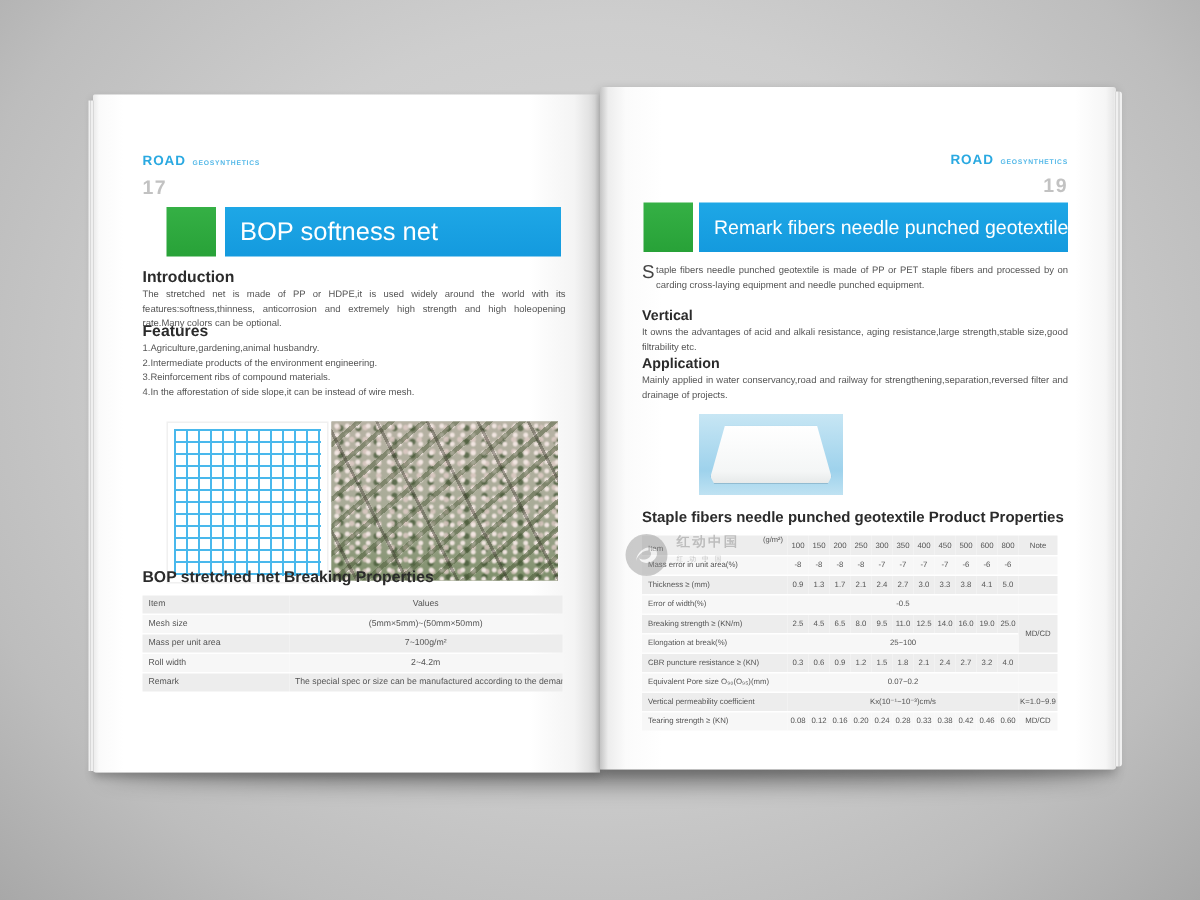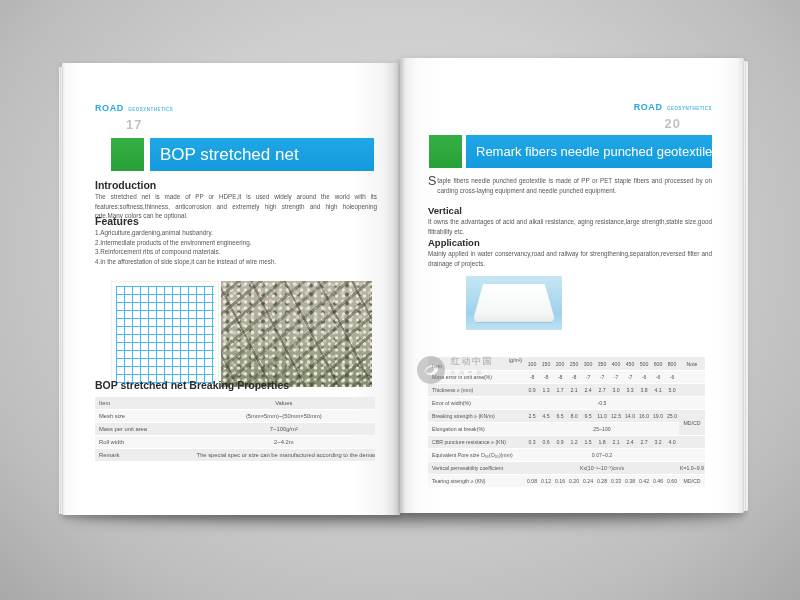--- a/index.html
+++ b/index.html
@@ -33,21 +33,21 @@
   }
   .edge-stack-left{
     position:absolute;top:4px;left:-3px;width:4px;height:99%;
     background:repeating-linear-gradient(to right,#efefef 0 1px,#d8d8d8 1px 2px);
   }
 
   
   .ph{position:absolute;}
   .brand{font-size:9px;font-weight:bold;color:#2aa9e1;letter-spacing:0.6px;}
   .brand-sub{font-size:4.5px;color:#55b9e8;letter-spacing:0.5px;font-weight:bold;}
-  .pagenum{font-size:13px;font-weight:bold;color:#c2c2c2;letter-spacing:1px;margin-top:2px;text-align:center;}
+  .pagenum{font-size:13px;font-weight:bold;color:#c2c2c2;letter-spacing:1px;margin-top:2px;}
   .hdr-right{text-align:right;}
 
   
   .title-bar{position:absolute;height:33px;}
   .tb-green{position:absolute;width:33px;height:33px;background:linear-gradient(180deg,#35b045,#28a238);}
   .tb-blue{position:absolute;height:33px;background:linear-gradient(180deg,#1ea7e6,#149ade);display:flex;align-items:center;}
   .tb-blue .tb-text{color:#ffffff;padding-left:10px;white-space:nowrap;}
 
   .h2{position:absolute;font-size:10.5px;font-weight:bold;color:#2b2b2b;}
   .h2-sm{position:absolute;font-size:9.5px;font-weight:bold;color:#2b2b2b;}
@@ -131,21 +131,21 @@
 
     <div class="ph" style="left:33px;top:34px;">
       <span class="brand">ROAD</span>
       <span class="brand-sub">GEOSYNTHETICS</span>
       <div class="pagenum">17</div>
     </div>
 
     <div class="title-bar" style="left:0;top:75px;width:338px;">
       <div class="tb-green" style="left:49px;"></div>
       <div class="tb-blue" style="left:88px;width:224px;">
-        <span class="tb-text" style="font-size:17px;">BOP stretched net</span>
+        <span class="tb-text" style="font-size:17px;">BOP softness net</span>
       </div>
     </div>
 
     <div class="h2" style="left:33px;top:116px;">Introduction</div>
     <div class="body-text" style="left:33px;top:129px;width:282px;">The stretched net is made of PP or HDPE,it is used widely around the world with its features:softness,thinness, anticorrosion and extremely high strength and high holeopening rate.Many colors can be optional.</div>
 
     <div class="h2" style="left:33px;top:152px;">Features</div>
     <div class="fn-list" style="left:33px;top:165px;width:282px;">
       <div>1.Agriculture,gardening,animal husbandry.</div>
       <div>2.Intermediate products of the environment engineering.</div>
@@ -182,21 +182,21 @@
         </tbody>
     </table>
   </div>
 
   <div class="page page-right">
     <div class="edge-stack"></div>
 
     <div class="ph hdr-right" style="right:32px;top:38px;">
       <span class="brand">ROAD</span>
       <span class="brand-sub">GEOSYNTHETICS</span>
-      <div class="pagenum">20</div>
+      <div class="pagenum">19</div>
     </div>
 
     <div class="title-bar" style="left:0;top:77px;width:344px;">
       <div class="tb-green" style="left:29px;"></div>
       <div class="tb-blue" style="left:66px;width:246px;">
         <span class="tb-text" style="font-size:13px;">Remark fibers needle punched geotextile</span>
       </div>
     </div>
 
     <div class="body-text" style="left:28px;top:118px;width:284px;">
@@ -207,20 +207,21 @@
     <div class="body-text" style="left:28px;top:159px;width:284px;">It owns the advantages of acid and alkali resistance, aging resistance,large strength,stable size,good filtrability etc.</div>
 
     <div class="h2-sm" style="left:28px;top:179px;">Application</div>
     <div class="body-text" style="left:28px;top:191px;width:284px;">Mainly applied in water conservancy,road and railway for strengthening,separation,reversed filter and drainage of projects.</div>
 
     <div class="product-photo" style="left:66px;top:218px;width:96px;height:54px;">
       <div class="sheet"></div>
     </div>
     <div class="landscape-photo" style="left:163px;top:218px;width:96px;height:54px;"></div>
 
+    <div class="h2" style="left:28px;top:282px;font-size:10px;">Staple fibers needle punched geotextile Product Properties</div>
     <table class="rp-table" style="left:28px;top:298px;">
       <tbody>
           <tr>
             <th class="c-label corner">
               <span class="cnr-top">(g/m²)</span>
               <span class="cnr-bot">Item</span>
             </th>
             <th>100</th>
             <th>150</th>
             <th>200</th>

